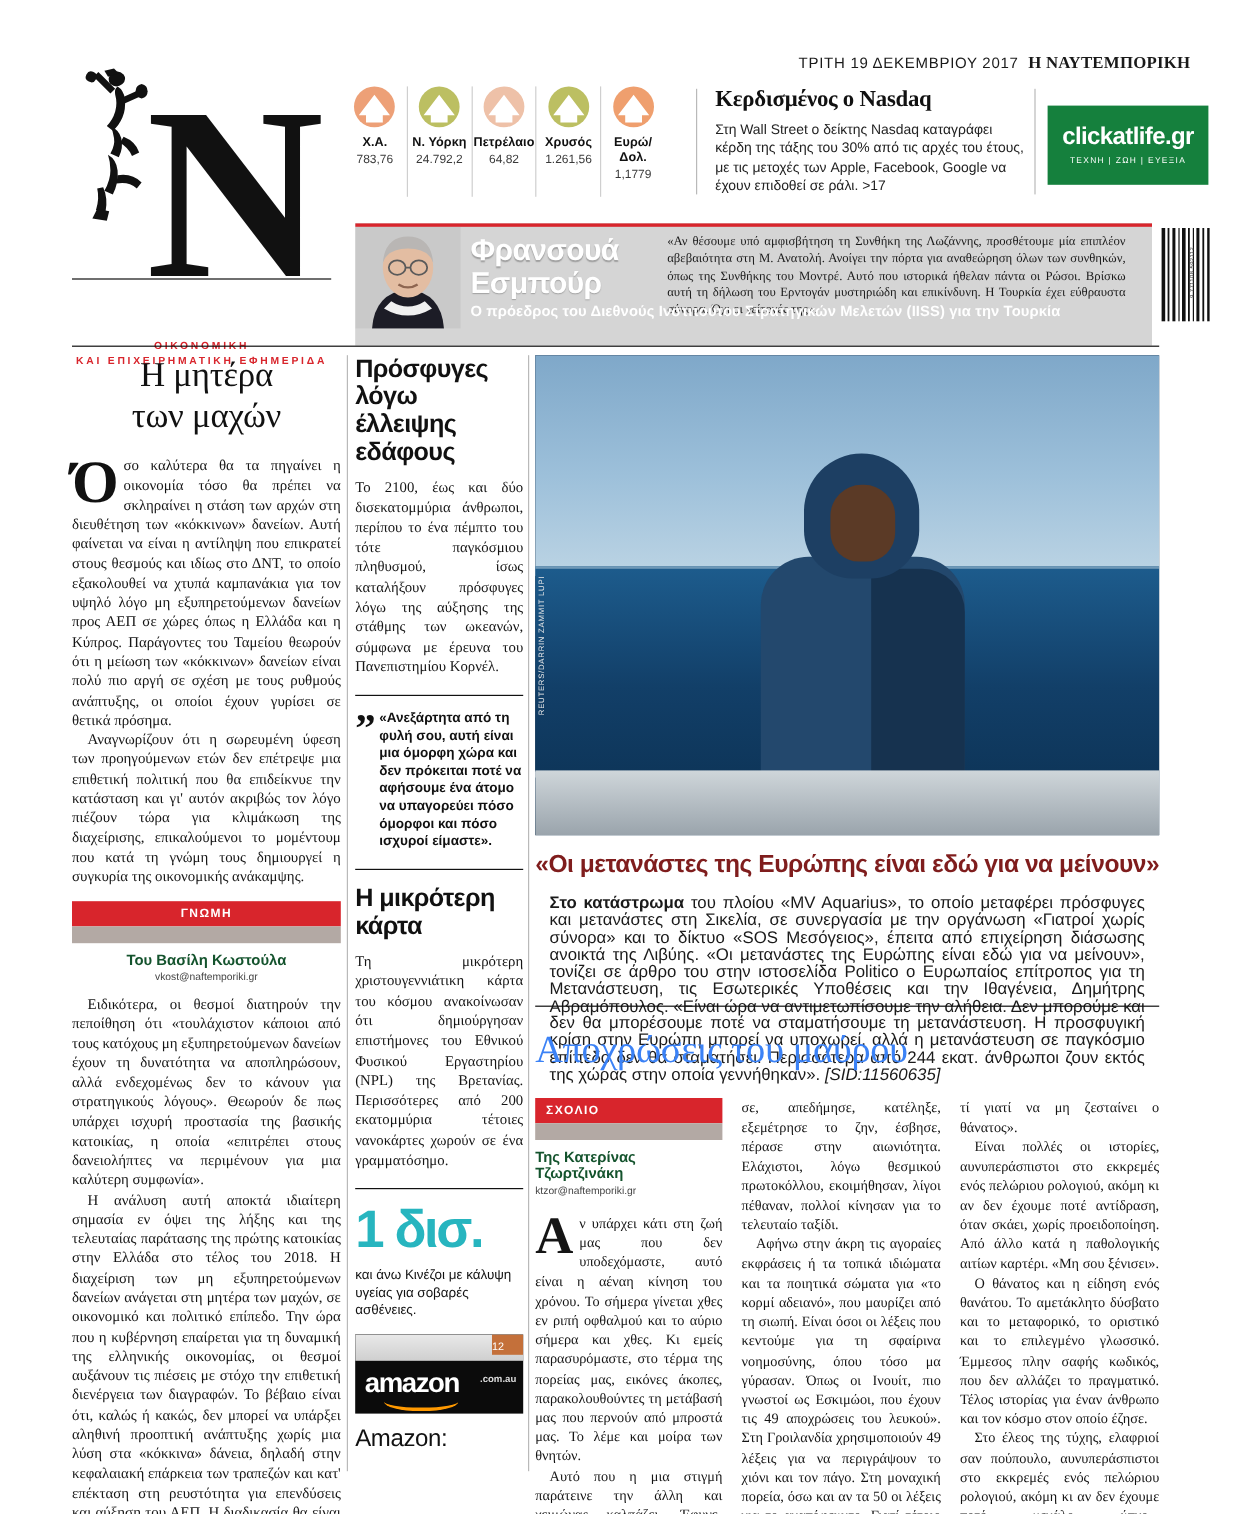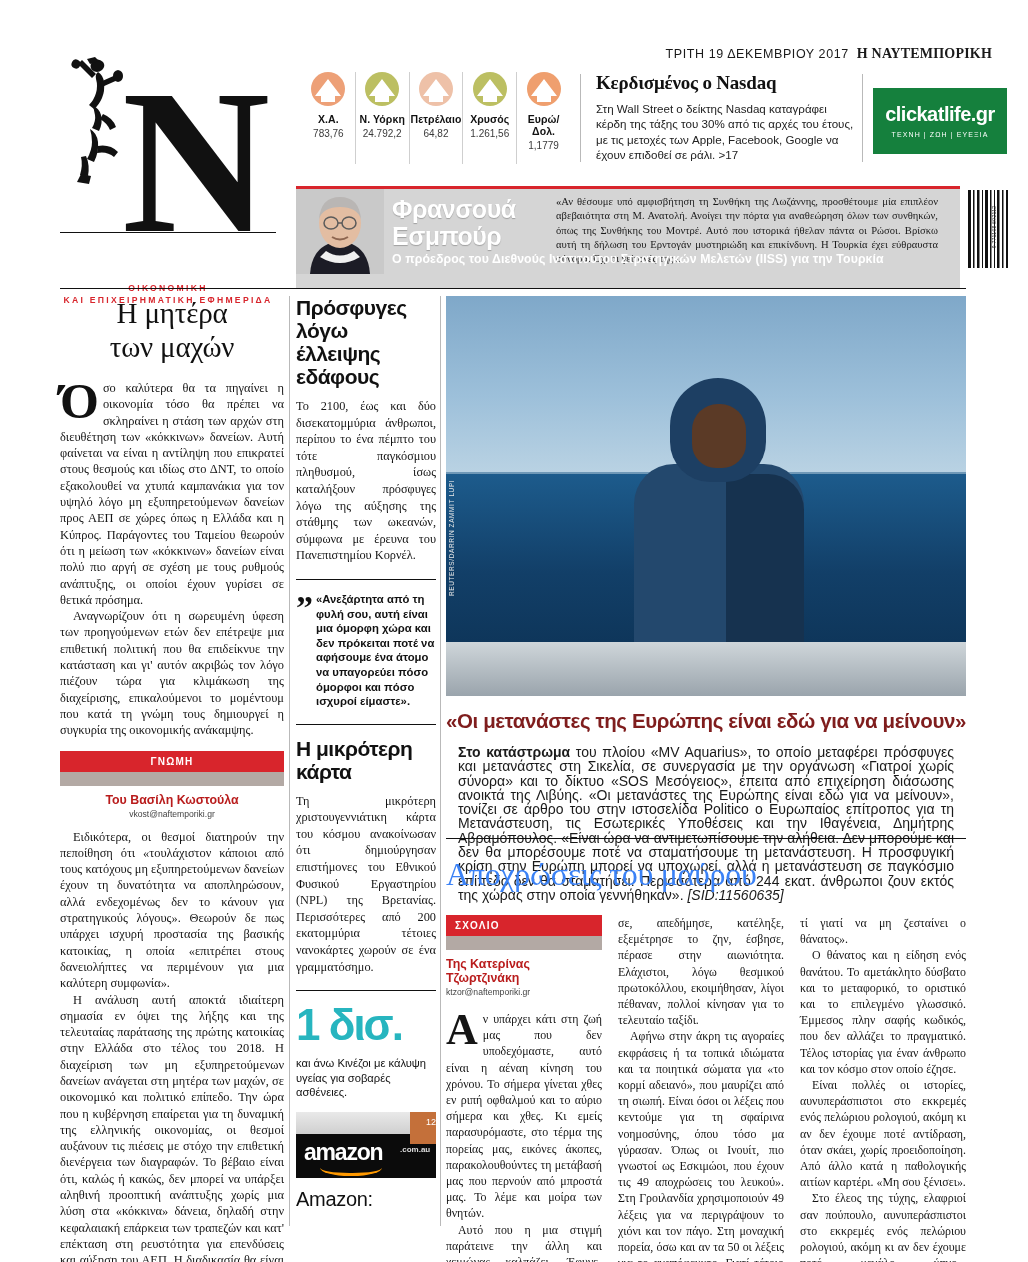--- a/index.html
+++ b/index.html
@@ -45,21 +45,21 @@
   .namerule{
     position:absolute;left:60px;top:232px;width:216px;height:1px;background:#111;
   }
 
   
   .vrule{position:absolute;background:#b9b9b9;width:1px;}
   .hrule{position:absolute;background:#111;height:1px;}
 
   
   .ticker{
-    position:absolute;left:302px;top:72px;width:268px;height:92px;
+    position:absolute;left:286px;top:72px;width:268px;height:92px;
     display:flex;
   }
   .tick{
     flex:1;position:relative;text-align:center;
     border-right:1px solid #cfcfcf;
   }
   .tick:last-child{border-right:none;}
   .tick .disc{
     width:34px;height:34px;border-radius:50%;
     margin:0 auto 7px auto;position:relative;overflow:hidden;
@@ -152,21 +152,21 @@
   }
 
   
   .opinionbox{margin:12px 0 10px 0;width:100%;text-align:center;}
   .badge{
     background:#d8252c;color:#fff;font-size:10px;font-weight:bold;
     letter-spacing:1.2px;padding:5px 9px;display:block;
   }
   .badge-grey{background:#b3a9a4;height:14px;display:block;}
   .byline{
-    color:#b91c1c;font-size:12.4px;font-weight:bold;margin-top:7px;
+    color:#14532d;font-size:12.4px;font-weight:bold;margin-top:7px;
   }
   .bymail{font-size:8.6px;color:#444;margin-top:2px;}
 
   
   .c2head{
     font-size:21px;line-height:23px;font-weight:bold;color:#111;
     margin:0 0 10px 0;letter-spacing:-.5px;
   }
   .c2body{
     font-family:"Liberation Serif", serif;
@@ -203,22 +203,22 @@
     color:#fff;font-size:23px;font-weight:bold;letter-spacing:-1.2px;
   }
   .amazondom{
     position:absolute;left:104px;top:33px;color:#ddd;font-size:8px;font-weight:bold;
   }
   .amazonsmile{
     position:absolute;left:24px;top:47px;width:62px;height:14px;
     border-bottom:3px solid #f90;border-radius:0 0 48% 48%;
   }
   .amazontab{
-    position:absolute;right:0;top:0;width:26px;height:32px;background:#c4703a;
-    color:#fff;font-size:9px;text-align:right;line-height:20px;
+    position:absolute;right:0;top:0;width:26px;height:17px;background:#c4703a;
+    color:#fff;font-size:9px;text-align:left;line-height:20px;
   }
   .amazonbrowser{
     position:absolute;left:0;top:0;width:140px;height:22px;
     background:linear-gradient(#e9e9e9,#cfcfcf);
   }
   .c2subhead{
     font-size:20px;line-height:23.5px;color:#111;margin-top:10px;letter-spacing:-.3px;
   }
 
   
@@ -536,22 +536,22 @@
       <div class="featcol">
         <div class="feattext">
           <p class="first"><span>σε, απεδήμησε, κατέληξε, εξεμέτρησε το ζην, έσβησε, πέρασε στην αιωνιότητα. Ελάχιστοι, λόγω θεσμικού πρωτοκόλλου, εκοιμήθησαν, λίγοι πέθαναν, πολλοί κίνησαν για το τελευταίο ταξίδι.</span></p>
           <p><span>Αφήνω στην άκρη τις αγοραίες εκφράσεις ή τα τοπικά ιδιώματα και τα ποιητικά σώματα για «το κορμί αδειανό», που μαυρίζει από τη σιωπή. Είναι όσοι οι λέξεις που κεντούμε για τη σφαίρινα νοημοσύνης, όπου τόσο μα γύρασαν. Όπως οι Ινουίτ, πιο γνωστοί ως Εσκιμώοι, που έχουν τις 49 αποχρώσεις του λευκού». Στη Γροιλανδία χρησιμοποιούν 49 λέξεις για να περιγράψουν το χιόνι και τον πάγο. Στη μοναχική πορεία, όσω και αν τα 50 οι λέξεις για το αναπόφευκτο. Γιατί τέτοιο εύρος γλωσσικής επιλογής;</span></p>
 
         </div>
       </div>
       <div class="featcol">
         <div class="feattext">
           <p class="first"><span>τί γιατί να μη ζεσταίνει ο θάνατος».</span></p>
+          <p><span>Είναι πολλές οι ιστορίες, αυνυπεράσπιστοι στο εκκρεμές ενός πελώριου ρολογιού, ακόμη κι αν δεν έχουμε ποτέ αντίδραση, όταν σκάει, χωρίς προειδοποίηση. Από άλλο κατά η παθολογικής αιτίων καρτέρι. «Μη σου ξένισει».</span></p>
           <p><span>Ο θάνατος και η είδηση ενός θανάτου. Το αμετάκλητο δύσβατο και το μεταφορικό, το οριστικό και το επιλεγμένο γλωσσικό. Έμμεσος πλην σαφής κωδικός, που δεν αλλάζει το πραγματικό. Τέλος ιστορίας για έναν άνθρωπο και τον κόσμο στον οποίο έζησε.</span></p>
-          <p><span>Είναι πολλές οι ιστορίες, αυνυπεράσπιστοι στο εκκρεμές ενός πελώριου ρολογιού, ακόμη κι αν δεν έχουμε ποτέ αντίδραση, όταν σκάει, χωρίς προειδοποίηση. Από άλλο κατά η παθολογικής αιτίων καρτέρι. «Μη σου ξένισει».</span></p>
           <p><span>Στο έλεος της τύχης, ελαφριοί σαν πούπουλο, αυνυπεράσπιστοι στο εκκρεμές ενός πελώριου ρολογιού, ακόμη κι αν δεν έχουμε ποτέ μεγάλο ύπνο». Αποστάτευτοι, μα κάποιοι ξεβιάντομαι για τον θάνατο του άλλου, τον πόνο των άλλων.</span></p>
         </div>
 
       </div>
     </div>
   </div>
 
 </div>
 
 </body></html>

